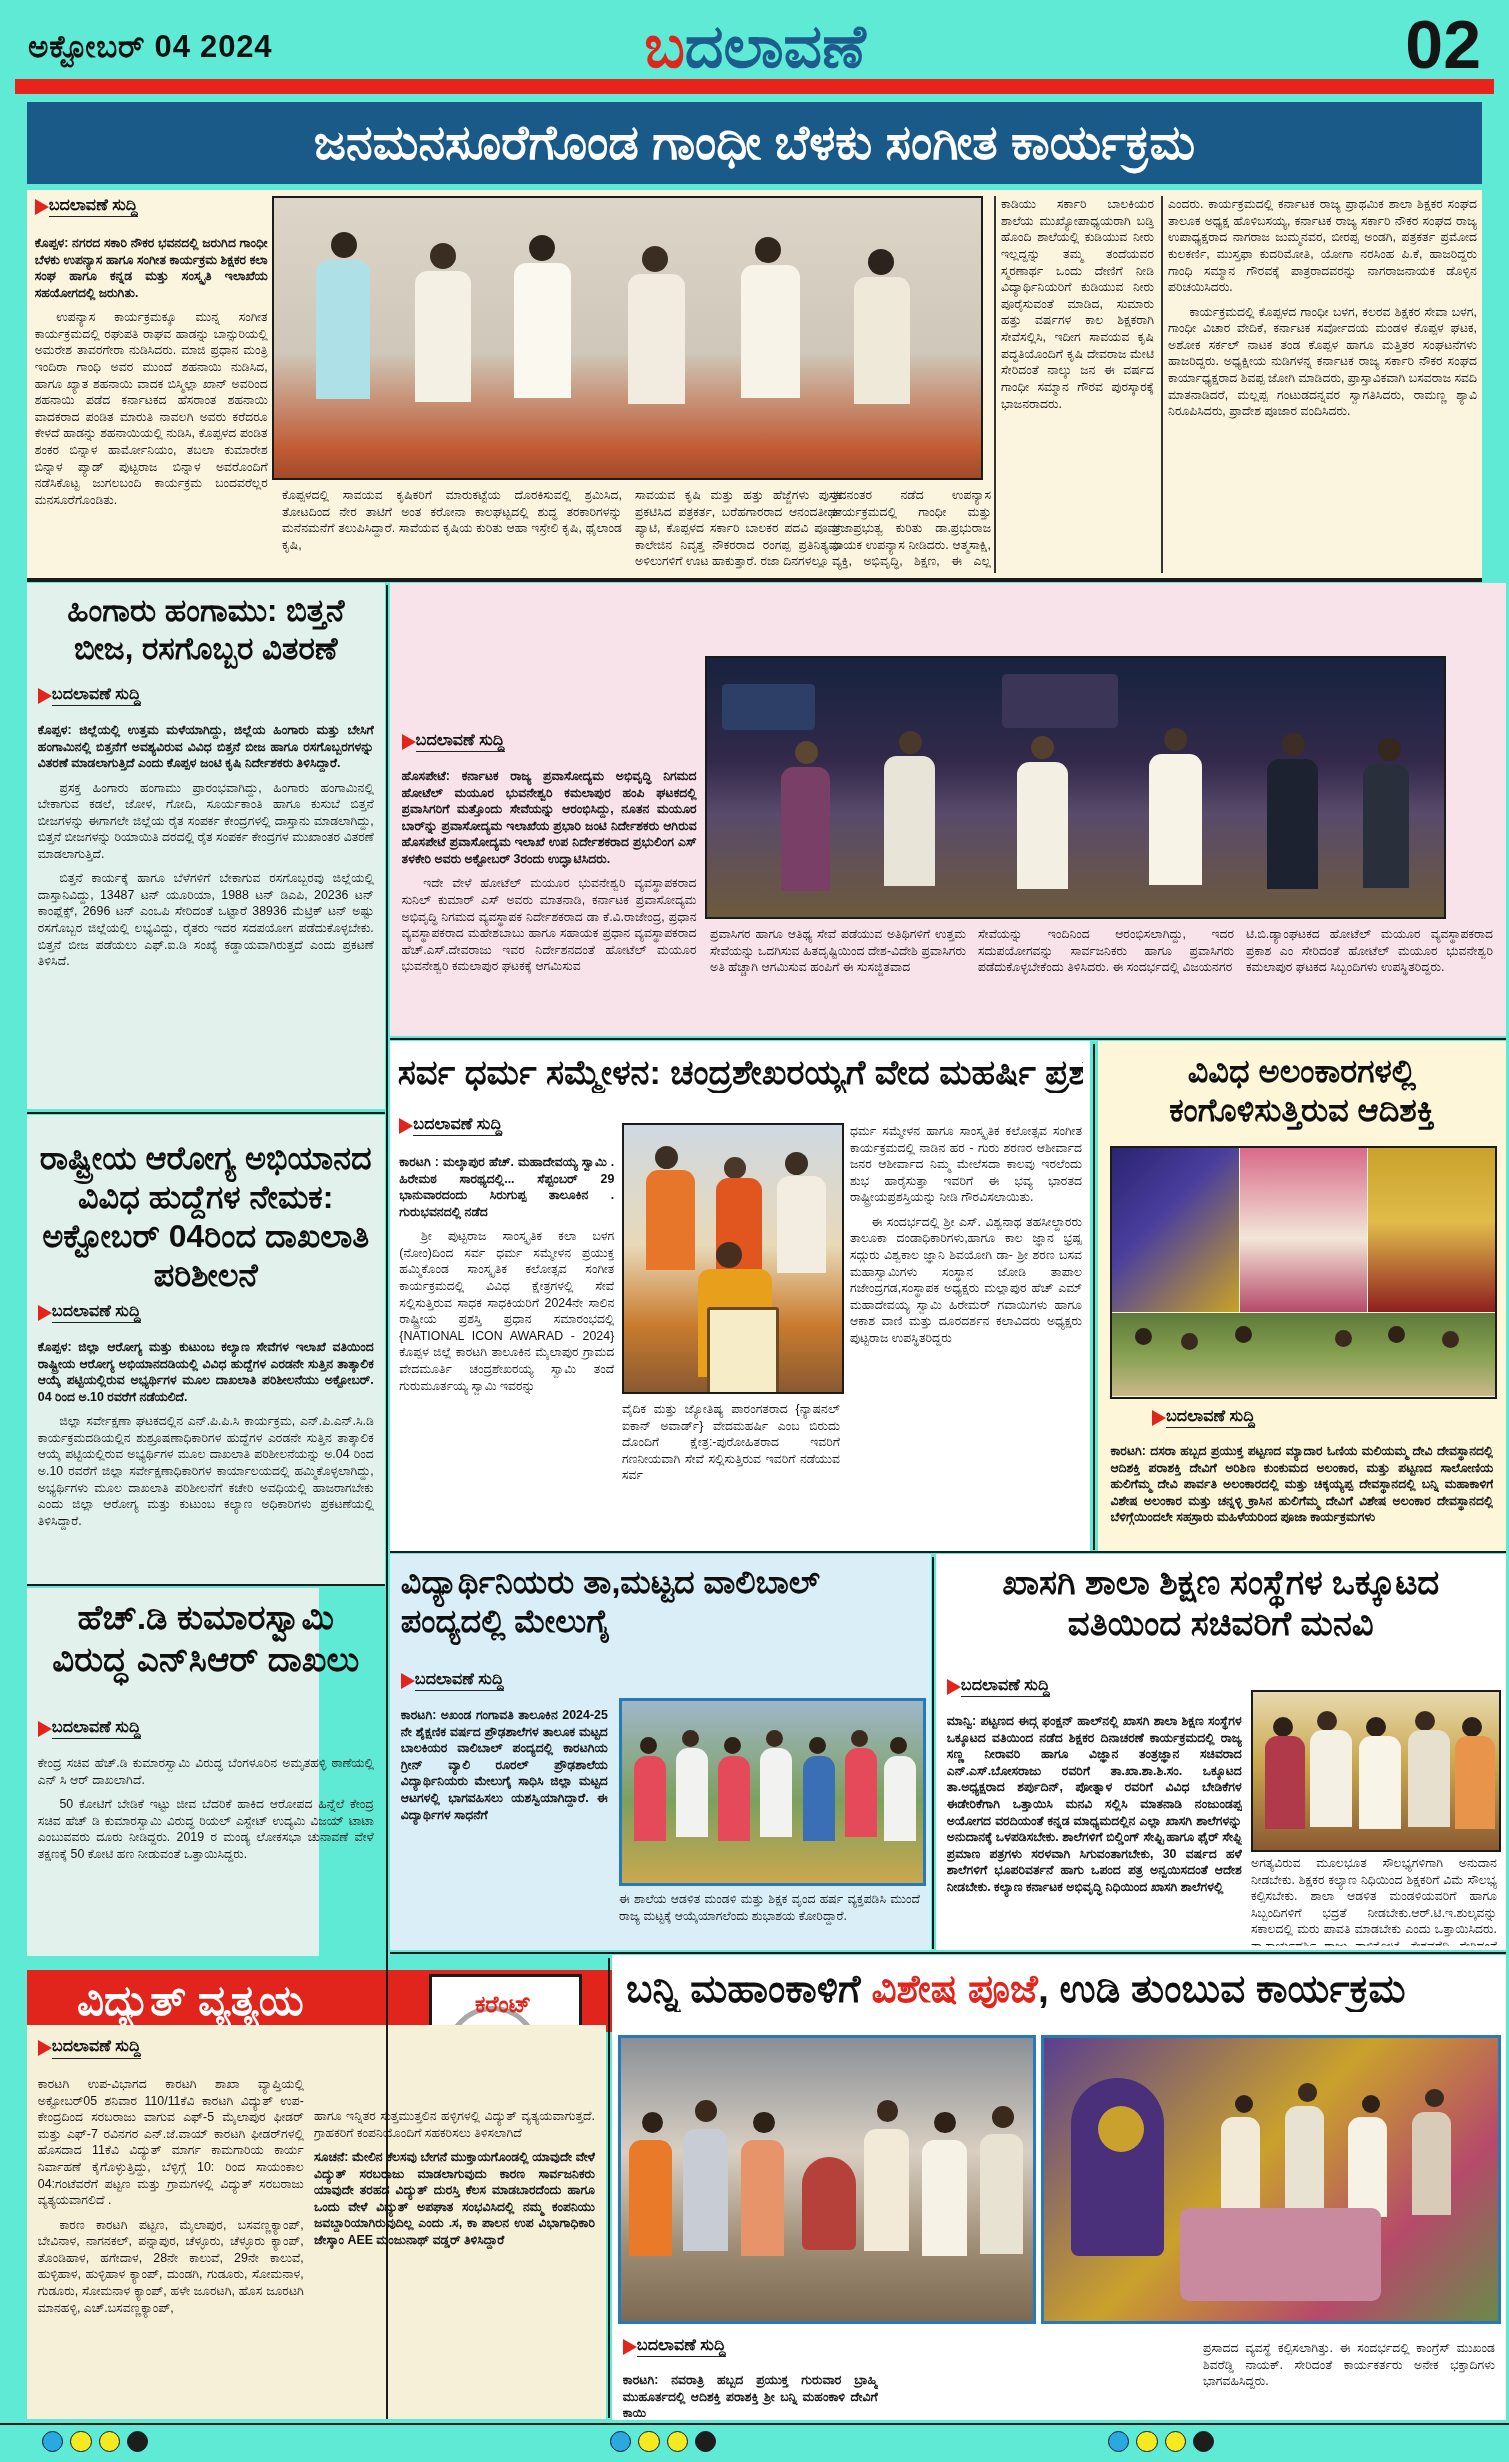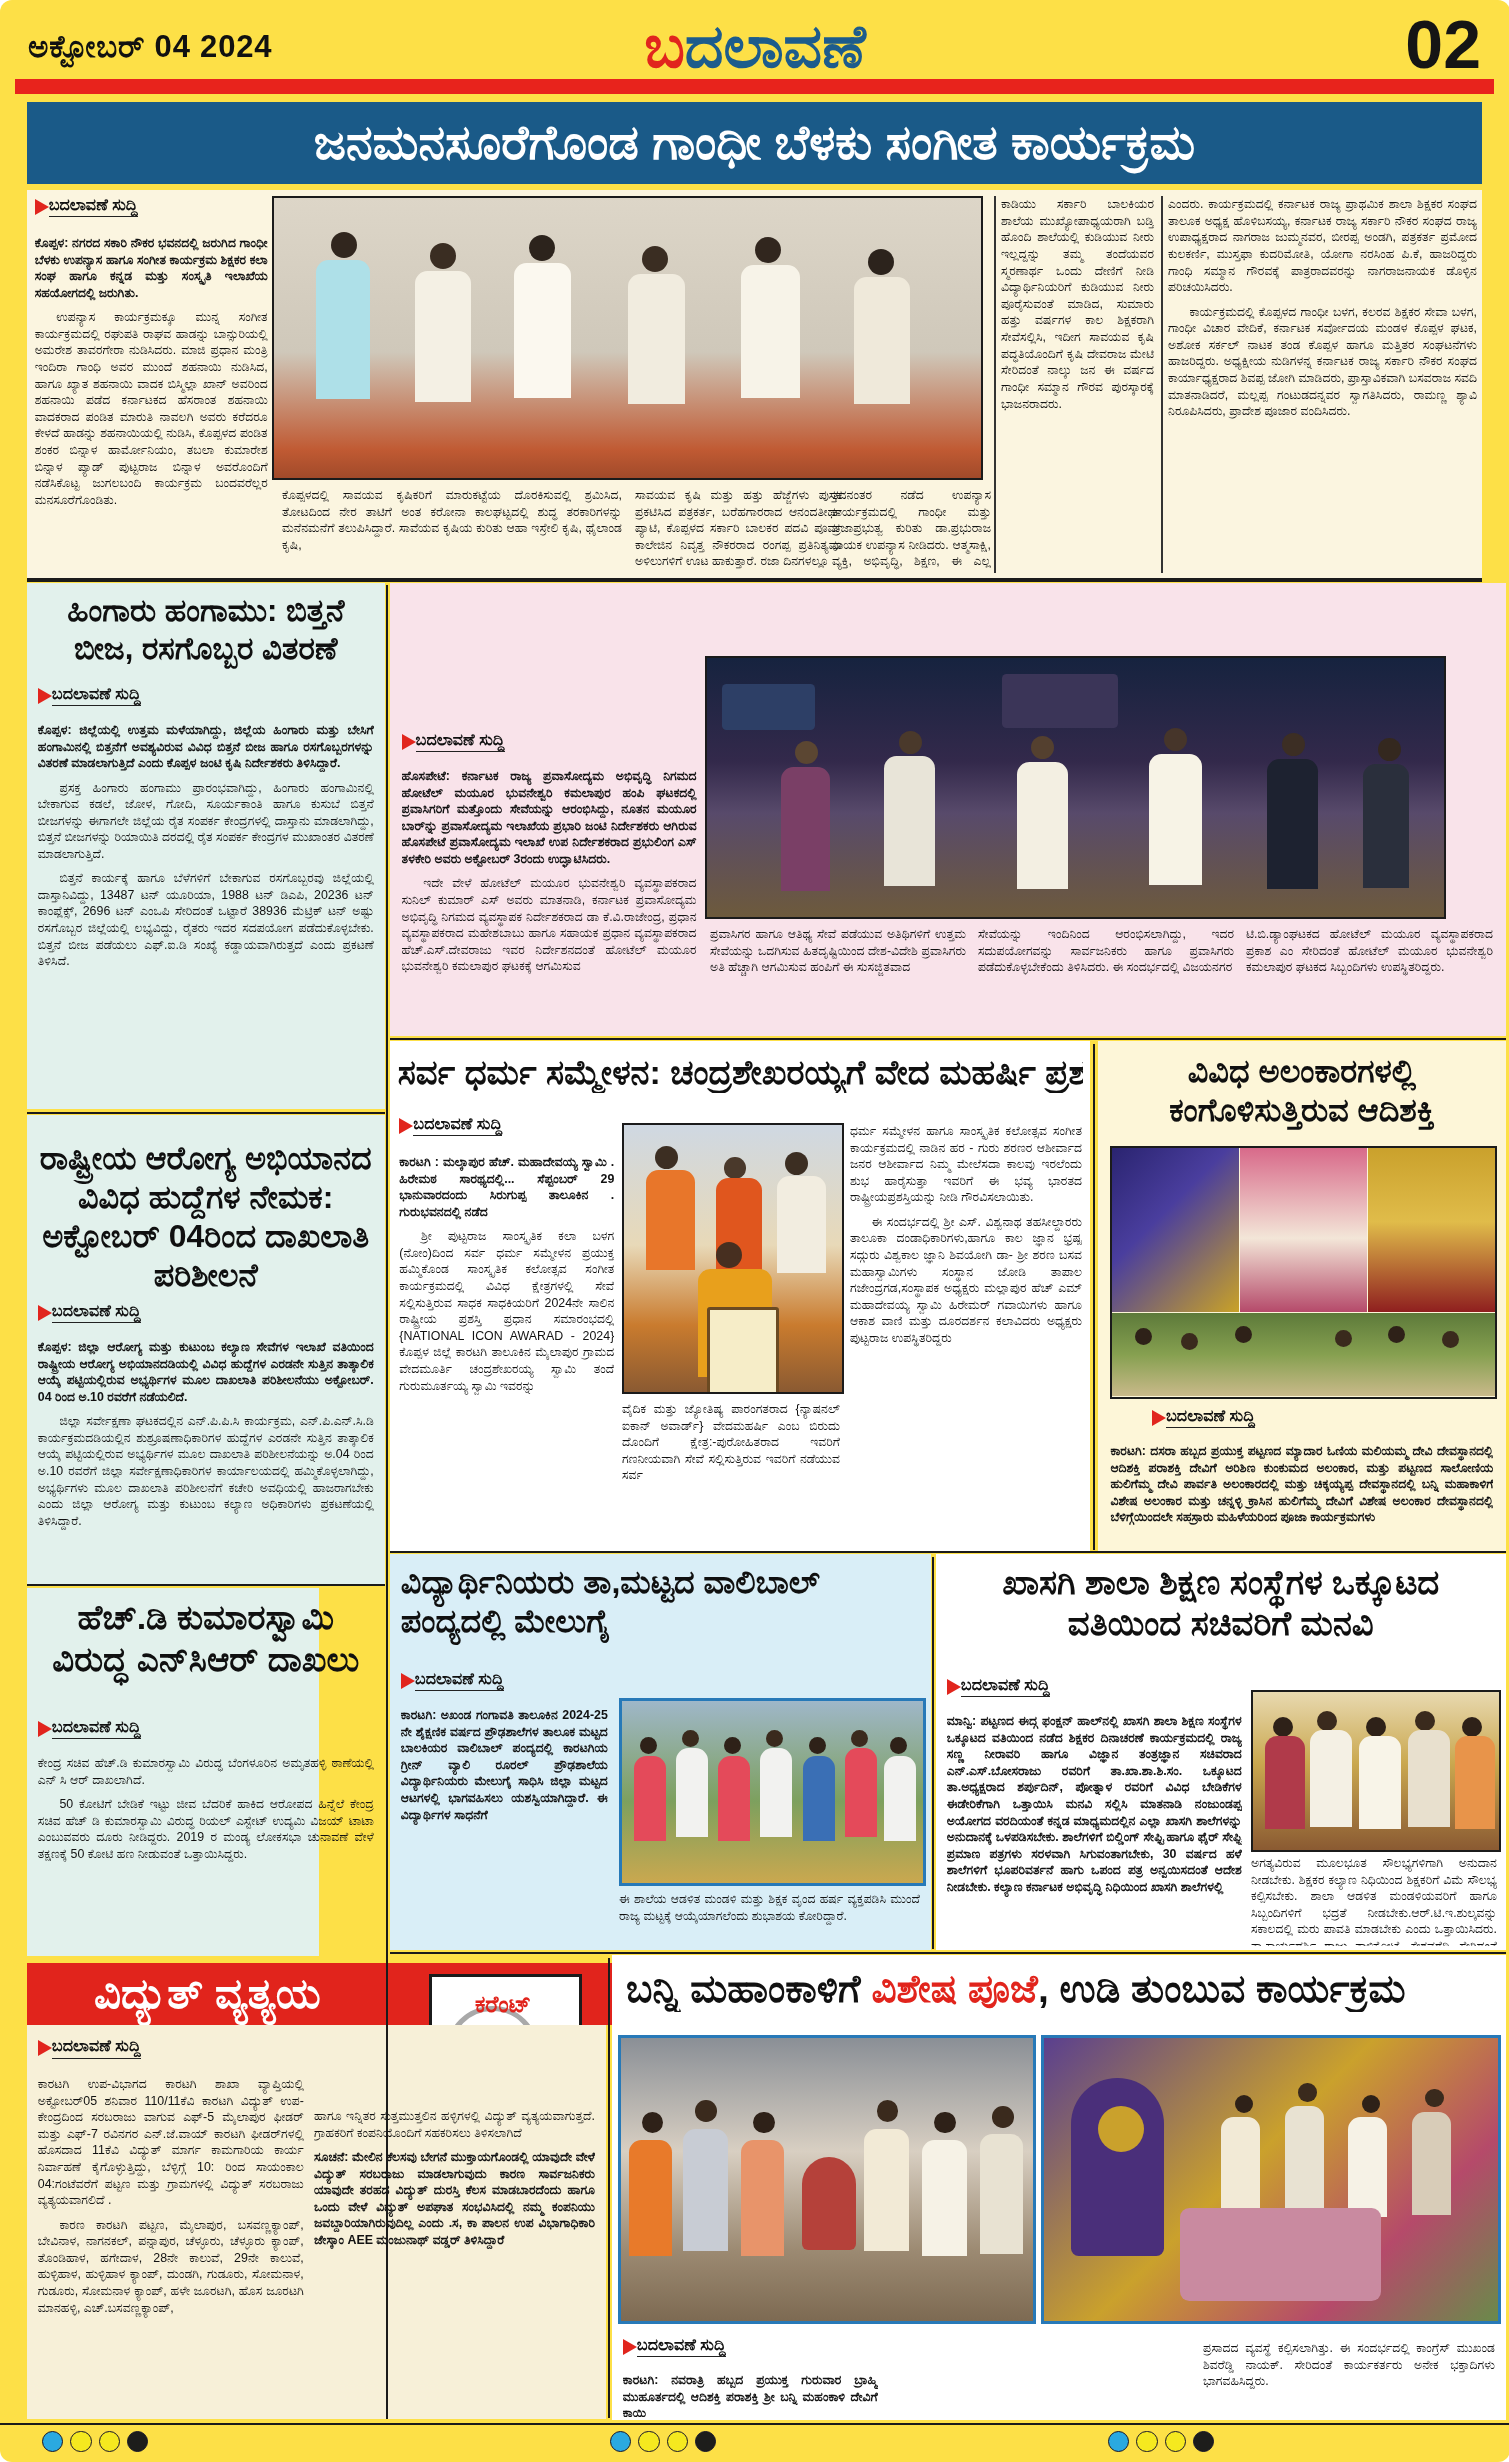--- a/index.html
+++ b/index.html
@@ -1,17 +1,17 @@
 <!DOCTYPE html>
 <html style="font-size:12.4px"><head>
 <meta charset="utf-8">
 <style>
   html,body{margin:0;padding:0;background:#ffffff;}
-  #page{position:relative;width:1510px;height:2462px;background:#fde047;
-        font-family:"Liberation Sans","DejaVu Sans",sans-serif;color:#111;overflow:hidden;border-radius:12px;}
+  #page{position:relative;width:1510px;height:2462px;background:#5eead4;
+        font-family:"Liberation Sans","DejaVu Sans",sans-serif;color:#111;overflow:hidden;}
   .abs{position:absolute;}
   
   .date{font-size:31px;font-weight:bold;letter-spacing:0.8px;}
   .masthead{font-size:60px;font-weight:bold;white-space:nowrap;}
   .m-red{color:#e1251d;} .m-blue{color:#1d5c8c;}
   .pageno{font-size:68px;font-weight:bold;color:#151515;}
   .stripe{background:#e8231c;}
   .banner{background:#1a5a88;color:#ffffff;display:flex;align-items:center;justify-content:center;
           font-size:48px;font-weight:bold;text-align:center;}
   
@@ -32,21 +32,21 @@
   .photo.blue-b{border:3.1px solid #2779b8;}
   .ic{position:absolute;border-radius:50%;}
   .ib{position:absolute;border-radius:12.4px 12.4px 0 0;}
   
   .vr{position:absolute;background:#1b1b1b;width:2.3px;}
   .hr{position:absolute;background:#1b1b1b;height:2.3px;}
   .hr.thick{height:3.9px;}
   .vr.thin{width:1.5px;background:#333;}
   
   .power-head{background:#e1241c;color:#fff;display:flex;align-items:center;
-              font-size:42px;font-weight:bold;padding-left:67px;}
+              font-size:42px;font-weight:bold;padding-left:50px;margin-top:7px;}
   .bulbbox{background:#ffffff;border:3.9px solid #1b1b1b;}
   .bulb-circ{position:absolute;left:14px;top:29px;width:83px;height:83px;border:5.4px solid #a9a9a9;
              border-radius:50%;background:#fff;}
   .bulb-base{position:absolute;left:40px;top:110px;width:37px;height:20px;background:#9c9c9c;}
   .kurent{position:absolute;left:43px;top:14px;font-size:23px;font-weight:bold;color:#e1241c;}
   .illa{position:absolute;left:57px;top:40px;font-size:34px;font-weight:bold;color:#2b2b2b;}
   .dotv{position:absolute;width:10.8px;height:10.8px;border-radius:50%;}
   
   .reg{position:absolute;display:flex;gap:7px;}
   .reg i{width:19.3px;height:19.3px;border-radius:50%;display:block;border:1.5px solid #15152a;}

